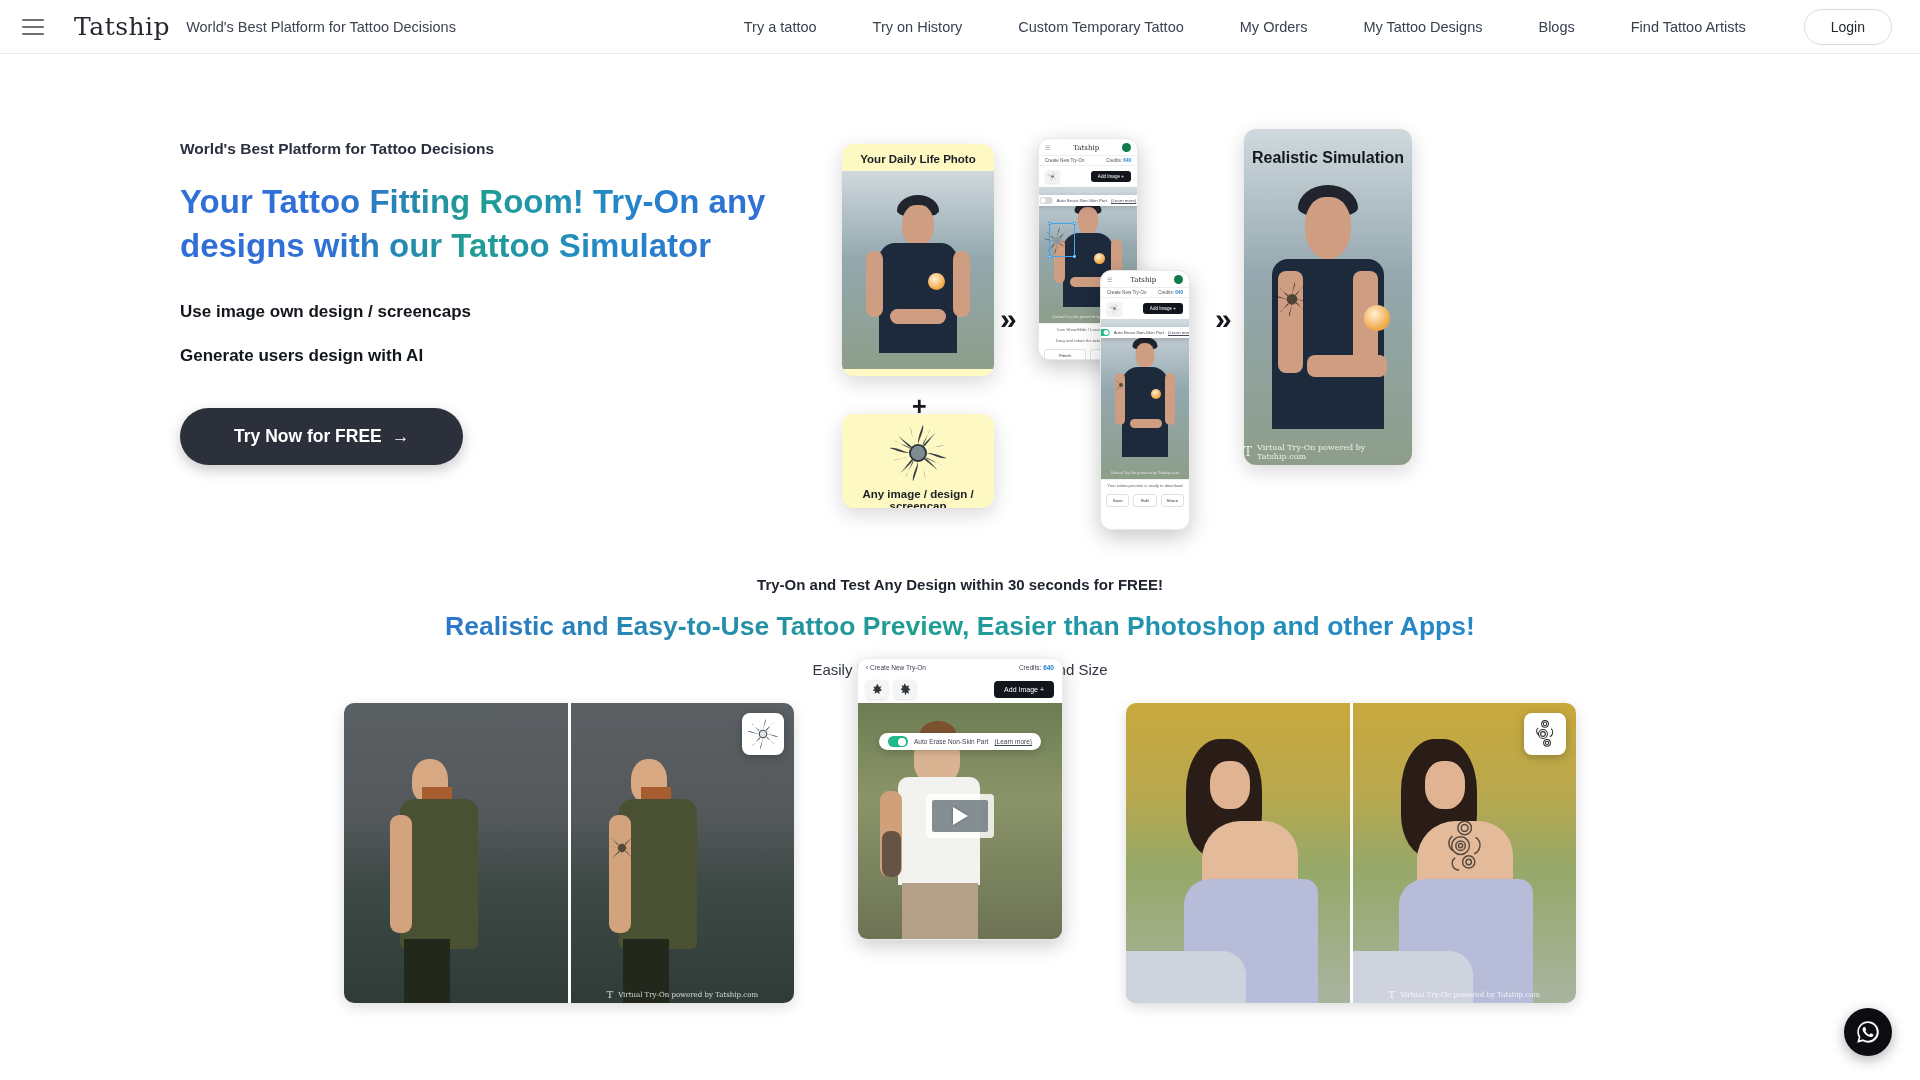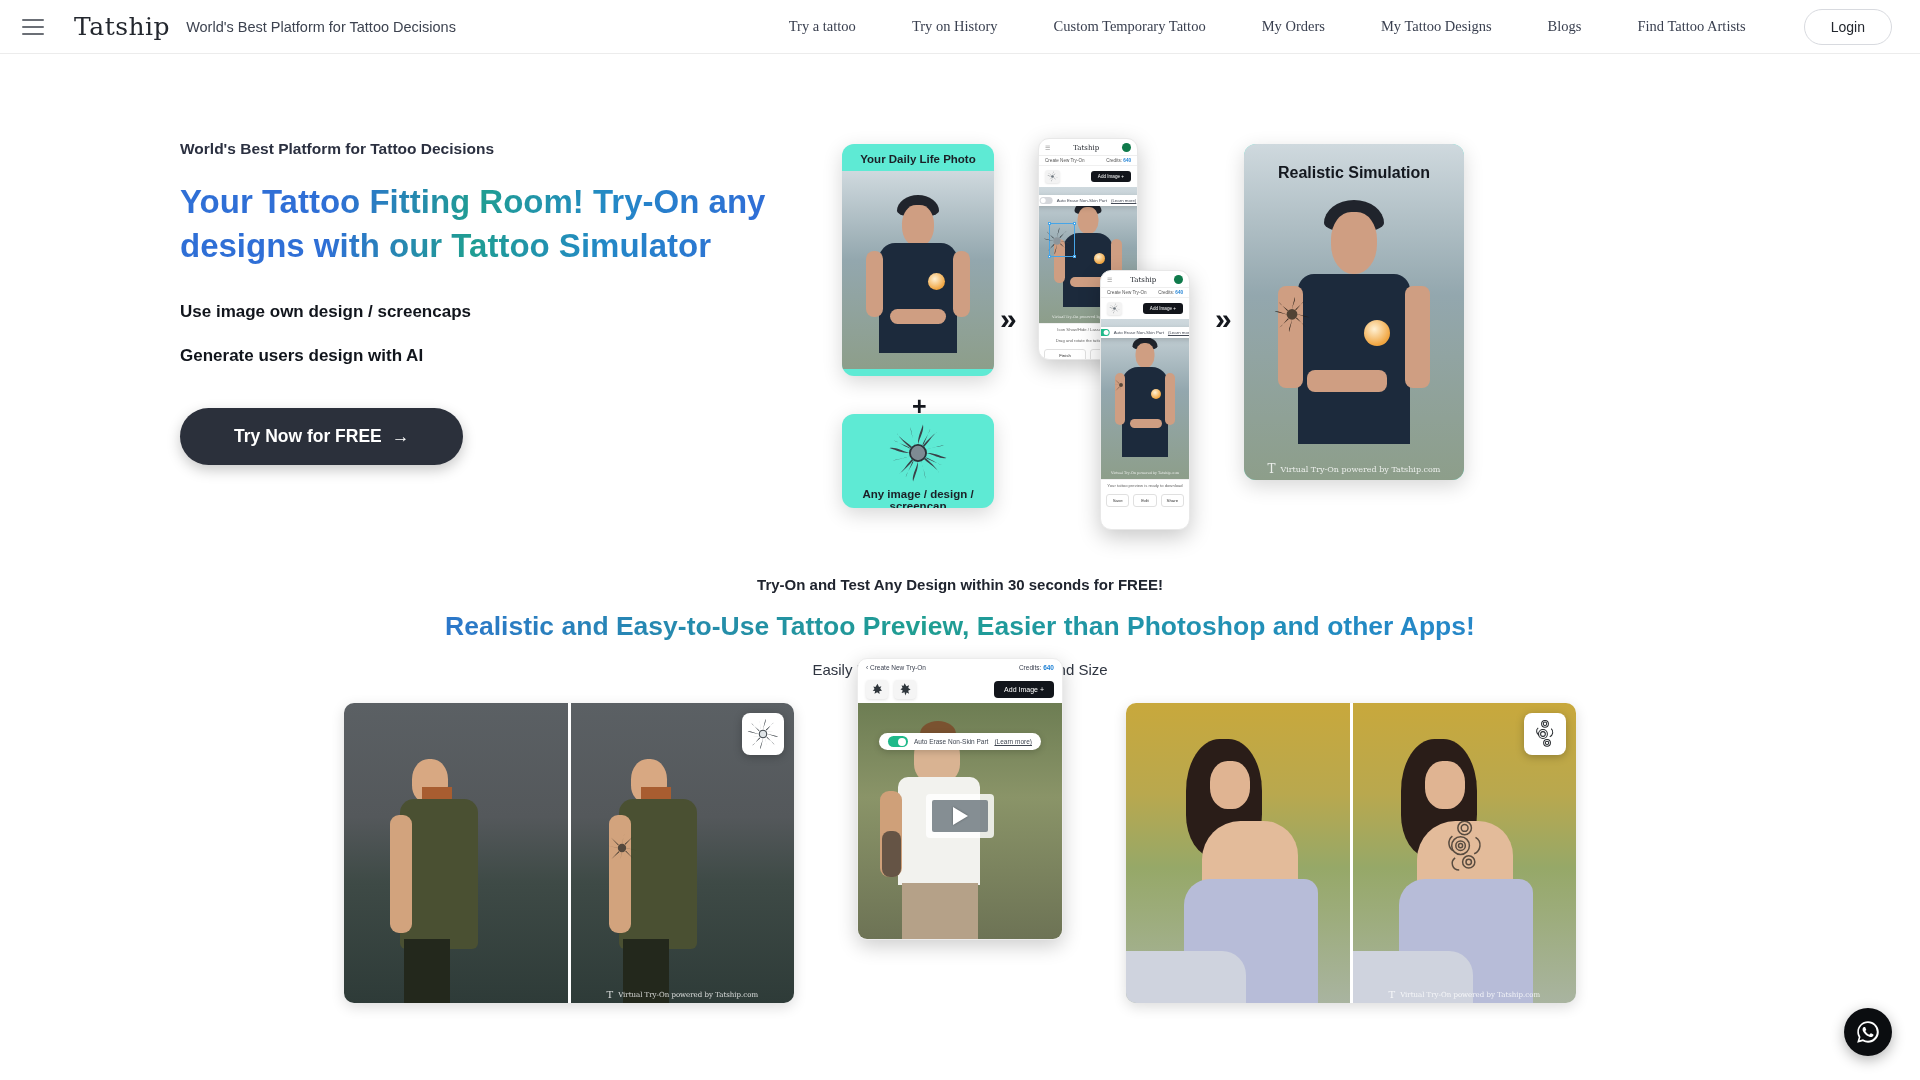--- a/index.html
+++ b/index.html
@@ -48,21 +48,20 @@
     align-items: center;
     gap: 0px;
   }
   .nav-link {
     font-size: 14.5px;
     color: #3a4050;
     padding: 8px 28px;
     white-space: nowrap;
     cursor: pointer;
     text-decoration: none;
-    font-family: Liberation Serif, serif;
   }
   .login-btn {
     margin-left: 30px;
     border: 1px solid #d8dadf;
     border-radius: 22px;
     padding: 9px 26px;
     font-size: 14px;
     color: #23272e;
     background: #fff;
     cursor: pointer;
@@ -129,21 +128,21 @@
 
   
   .hero-right {
     flex: 1;
     position: relative;
     height: 400px;
   }
   .card-shot {
     position: absolute;
     border-radius: 12px;
-    background: #5eead4;
+    background: #fef9c3;
     box-shadow: 0 6px 20px rgba(0,0,0,.16);
     overflow: hidden;
   }
   .shot-label {
     text-align: center;
     font-size: 11.5px;
     font-weight: bold;
     color: #1b1f26;
     padding: 9px 4px 6px;
   }
@@ -592,21 +591,21 @@
       <div class="ph-foot">Your tattoo preview is ready to download</div>
       <div class="ph-btns">
         <span class="ph-btn">Save</span>
         <span class="ph-btn">Edit</span>
         <span class="ph-btn">Share</span>
       </div>
     </div>
 
     <div class="chev" style="left:395px; top:190px;">»</div>
 
-    <div class="card-shot" style="left:424px; top:32px; width:220px; height:336px;">
+    <div class="card-shot" style="left:424px; top:17px; width:168px; height:336px;">
       <div class="photo" style="height:100%;">
         <div style="position:absolute;left:0;right:0;top:20px;text-align:center;font-size:16px;font-weight:bold;color:#14181f;">Realistic Simulation</div>
         <div class="person" style="width:100%;height:100%;">
           <div class="p-cap" style="width:60px;height:32px;top:56px;"></div>
           <div class="p-head" style="width:46px;height:62px;top:68px;"></div>
           <div class="p-torso" style="width:112px;height:170px;top:130px;"></div>
           <div class="p-arm" style="width:25px;height:102px;left:34px;top:142px;"></div>
           <div class="p-arm" style="width:25px;height:102px;right:34px;top:142px;"></div>
           <div class="p-arm" style="width:80px;height:22px;left:63px;top:226px;"></div>
           <div class="p-badge" style="width:26px;height:26px;left:120px;top:176px;"></div>

